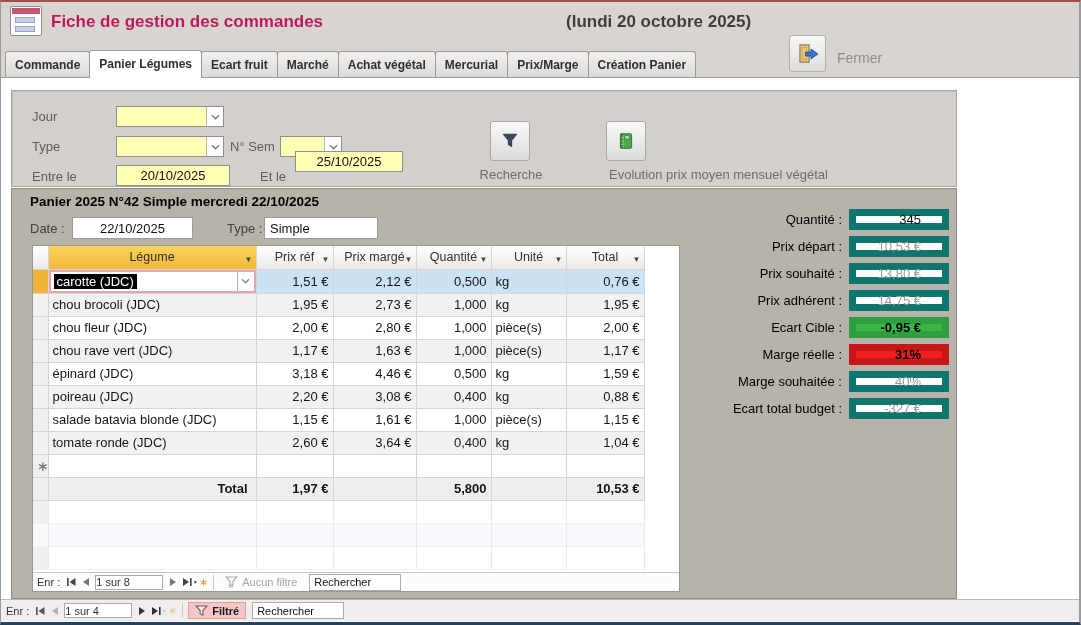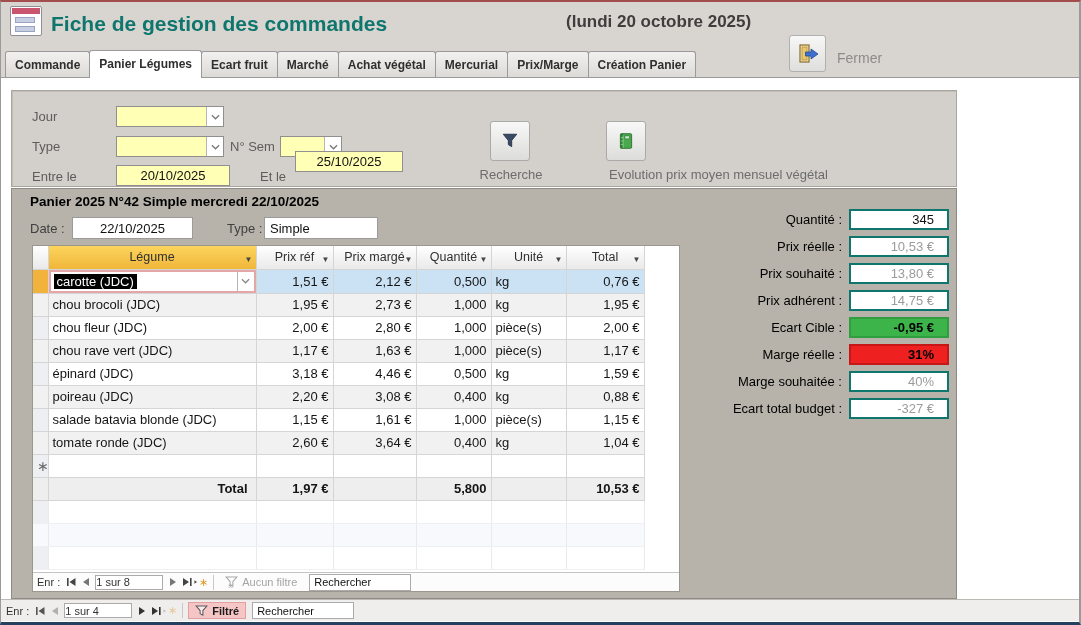--- a/index.html
+++ b/index.html
@@ -11,21 +11,21 @@
     border-right:2px solid #9a9a9a; border-bottom:3px solid #25415e;
     background:#fff;
   }
   
   .titlebar { position:absolute; left:0; top:0; width:100%; height:42px; background:#d8d4d0; }
   .form-icon { position:absolute; left:9px; top:4px; width:32px; height:30px; background:#fff;
     border:1px solid #8f8f98; border-radius:2px; }
   .form-icon .bar-top { position:absolute; left:1px; top:1px; right:1px; height:6px; background:#c9556e; }
   .form-icon .bar1 { position:absolute; left:4px; top:10px; width:20px; height:6px; background:#c7cfe2; border:1px solid #9aa4c0; }
   .form-icon .bar2 { position:absolute; left:4px; top:19px; width:20px; height:6px; background:#c7cfe2; border:1px solid #9aa4c0; }
-  .page-title { position:absolute; left:50px; top:10px; font-size:21px; font-weight:bold; color:#0f766e; }
+  .page-title { position:absolute; left:50px; top:10px; font-size:17px; font-weight:bold; color:#be185d; }
   .page-date { position:absolute; left:565px; top:10px; font-size:17px; font-weight:bold; color:#3f3e3d; }
   
   .tabstrip { position:absolute; left:0; top:42px; width:100%; height:34px; background:#d8d4d0;
     border-bottom:1px solid #9a9a9a; display:flex; align-items:flex-end; padding-left:4px; }
   .tab { border:1px solid #9a9a9a; border-bottom:none; border-radius:3px 3px 0 0;
     background:linear-gradient(#f2f1ef,#dcdad7); padding:6px 9px 5px 9px; font-size:12px;
     font-weight:bold; color:#2f2f2f; margin-right:-1px; position:relative; white-space:nowrap; cursor:default; }
   .tab.active { background:#fff; z-index:3; padding-bottom:7px; margin-bottom:-1px; }
   .fermer-btn { position:absolute; left:788px; top:33px; width:37px; height:37px;
     background:linear-gradient(#f7f7f7,#dededc); border:1px solid #b0b0b0; border-radius:3px; z-index:5;
@@ -81,28 +81,28 @@
     border-top:1px solid #c4c4c4; padding-left:4px; }
   .main-nav { position:absolute; left:0; top:521px; width:100%; height:22px; background:#f0eeec;
     border-top:1px solid #bcb9b5; padding-left:5px; }
   .nav-ic { display:inline-flex; width:14px; height:13px; align-items:center; justify-content:center; cursor:pointer; }
   .posbox { width:68px; height:15px; background:#fff; border:1px solid #ababab; font-size:11px;
     display:flex; align-items:center; margin:0 3px; }
   .vsep { width:1px; height:15px; background:#c8c8c8; margin:0 5px; }
   .filter-chip { display:flex; align-items:center; gap:4px; padding:1px 6px; height:17px; cursor:pointer; }
   .filter-chip.off { color:#a5a5a5; }
   .filter-chip.on { background:#f6c6c6; border:1px solid #e0a0a0; color:#1c1c1c; font-weight:bold; }
-  .searchbox { width:102px; height:17px; background:#fff; border:1px solid #ababab;
+  .searchbox { width:92px; height:17px; background:#fff; border:1px solid #ababab;
     display:flex; align-items:center; padding-left:4px; margin-left:6px; color:#111; }
   
   .summary { position:absolute; right:7px; top:20px; width:300px; }
   .sumrow { display:flex; align-items:center; justify-content:flex-end; margin-bottom:6px; height:21px; }
   .sumrow .sl { font-size:13px; color:#000; margin-right:7px; white-space:nowrap; }
-  .sumbox { width:100px; height:21px; border:2px solid #0f766e; background:#fff; font-size:13px;
-    display:flex; align-items:center; justify-content:flex-end; padding-right:13px; color:#111; }
+  .sumbox { width:100px; height:21px; border:7px solid #0f766e; background:#fff; font-size:13px;
+    display:flex; align-items:center; justify-content:flex-end; padding-right:21px; color:#111; }
   .sumbox.gray { color:#9b9b9b; }
   .sumbox.green { background:#3cb44a; border-color:#2e9e3e; font-weight:bold; color:#000; }
   .sumbox.red { background:#ee2020; border-color:#c61616; font-weight:bold; color:#000; }
 </style>
 </head>
 <body>
 
 <div class="window">
 
   <div class="titlebar">
@@ -398,21 +398,21 @@
           <span class="searchbox">Rechercher</span>
         </div>
       </div>
 
       <div class="summary">
         <div class="sumrow">
           <span class="sl">Quantité :</span>
           <span class="sumbox">345</span>
         </div>
         <div class="sumrow">
-          <span class="sl">Prix réelle :</span>
+          <span class="sl">Prix départ :</span>
           <span class="sumbox gray">10,53 €</span>
         </div>
         <div class="sumrow">
           <span class="sl">Prix souhaité :</span>
           <span class="sumbox gray">13,80 €</span>
         </div>
         <div class="sumrow">
           <span class="sl">Prix adhérent :</span>
           <span class="sumbox gray">14,75 €</span>
         </div>

